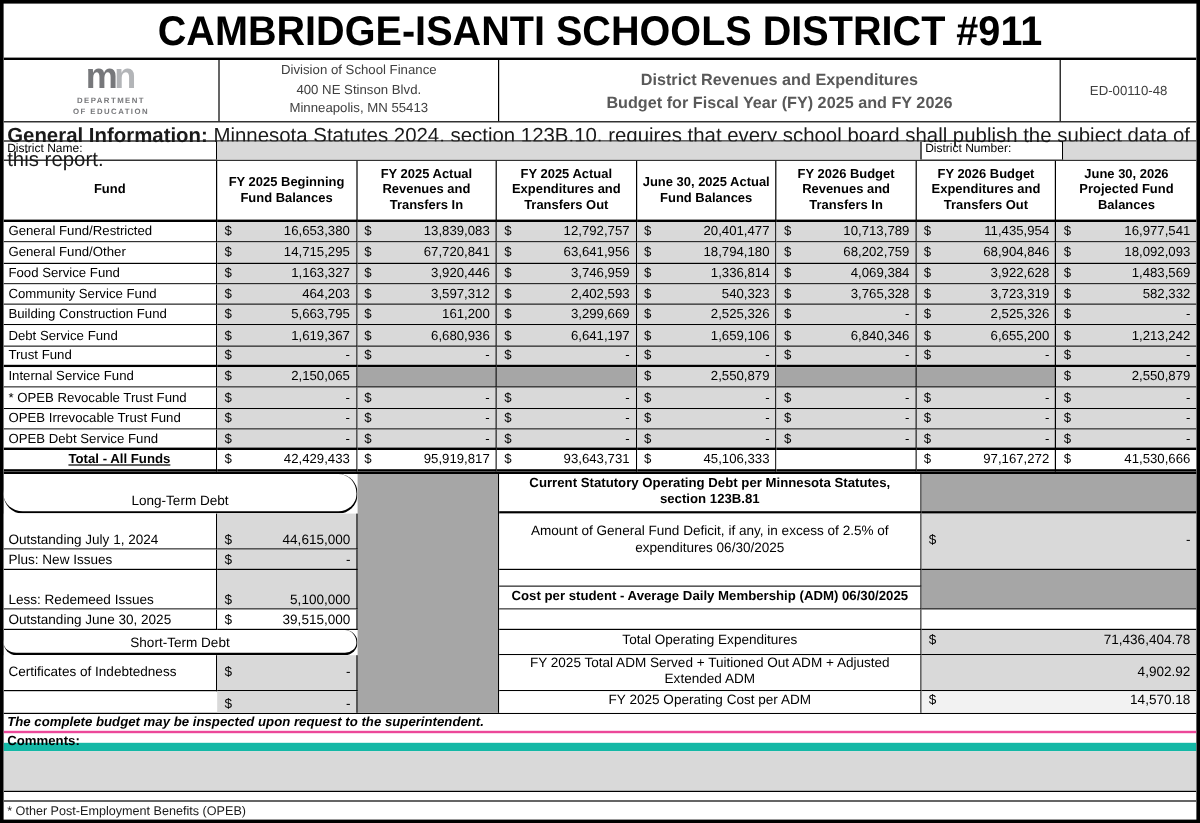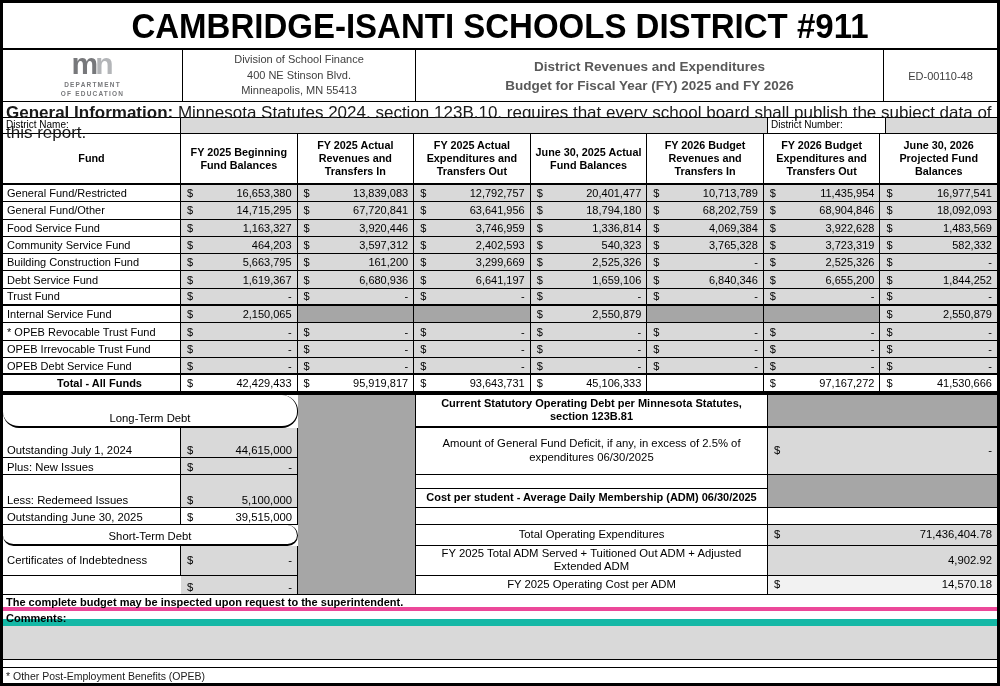--- a/index.html
+++ b/index.html
@@ -29,42 +29,42 @@
   .district-row { height: 16px; display: grid; grid-template-columns: 178px 587px 118px auto; border-bottom: 1px solid #000; }
   .district-row > div { border-right: 1px solid #000; font-size: 10px; padding: 1px 3px; }
   .district-row > div:last-child { border-right: none; }
   .gray { background: #d9d9d9; }
   
   .fund-table { display: grid; grid-template-columns: 178px repeat(7, 1fr); grid-template-rows: 51px repeat(12, 17.3px); border-bottom: 2px solid #000; }
   .ft-head { border-right: 1px solid #000; border-bottom: 2px solid #000; display: flex; align-items: center; justify-content: center; text-align: center; font-size: 10.8px; font-weight: bold; padding: 1px 4px; line-height: 13px; }
   .ft-cell { border-right: 1px solid #000; border-bottom: 1px solid #000; font-size: 11px; display: flex; align-items: center; overflow: hidden; }
   .last-col { border-right: none !important; }
   .ft-label { padding-left: 4px; background: #fff; }
-  .ft-label.center { justify-content: center; font-weight: bold; padding-left: 16px; }
+  .ft-label.center { justify-content: center; font-weight: bold; padding-left: 16px; text-decoration: underline; }
   .ft-val { background: #d9d9d9; justify-content: space-between; padding: 0 5px 0 6px; }
   .ft-val.white { background: #fff; }
   .ft-val.dark { background: #a6a6a6; }
   .ft-val.blank { background: #fff; }
   .bb2 { border-bottom-width: 2px !important; }
   
   .bottom { display: grid; grid-template-columns: 178px 117px 118px 352px auto; grid-template-rows: 33px 30px 17px 14px 19px 17px 21px 30px 18px; border-bottom: 1px solid #000; }
   .bs-cell { border-right: 1px solid #000; border-bottom: 1px solid #000; font-size: 11.3px; overflow: hidden; background: #fff; }
   .bs-label { display: flex; align-items: flex-end; padding: 0 0 1px 4px; }
   .bs-val { display: flex; align-items: flex-end; justify-content: space-between; padding: 0 5px 1px 6px; background: #d9d9d9; }
   .bs-val.white { background: #fff; }
   .bs-header { grid-column: 1 / 3; display: flex; align-items: flex-end; justify-content: center; font-weight: normal; padding-bottom: 2px; border-bottom: 2px solid #000; border-radius: 16px; }
   .band { grid-column: 3; grid-row: 1 / 10; background: #a6a6a6; border-right: 1px solid #000; border-bottom: none; }
   .bs-text { display: flex; align-items: center; justify-content: center; text-align: center; line-height: 13.5px; padding: 0 6px; }
   .bs-text.bold { font-weight: bold; font-size: 11px; }
   .bs-text.bottom { align-items: flex-end; padding-bottom: 2px; }
   .dark-block { background: #a6a6a6; }
   .nearwhite { background: #f2f2f2; }
   .vcenter { align-items: center; }
   
-  .budget-note { height: 16px; border-bottom: 4px solid #ec4899; font-size: 11px; font-weight: bold; padding: 1px 3px; }
+  .budget-note { height: 16px; border-bottom: 2px solid #ec4899; font-size: 11px; font-weight: bold; font-style: italic; padding: 1px 3px; }
   .comments-label { height: 15px; border-bottom: 7px solid #14b8a6; font-size: 11px; font-weight: bold; padding: 1px 3px; }
   .comments-box { height: 34px; background: #d9d9d9; border-bottom: 1px solid #000; }
   .spacer { height: 7px; }
   .opeb-note { height: 18px; border-top: 1px solid #000; font-size: 10.5px; padding: 2px 3px; color: #1a1a1a; }
 </style>
 </head>
 <body>
 
 <div class="page">
 
@@ -275,21 +275,21 @@
       <div class="ft-cell ft-val">
         <span>$</span>
         <span>6,840,346</span>
       </div>
       <div class="ft-cell ft-val">
         <span>$</span>
         <span>6,655,200</span>
       </div>
       <div class="ft-cell ft-val last-col">
         <span>$</span>
-        <span>1,844,252</span>
+        <span>1,213,242</span>
       </div>
       <div class="ft-cell ft-label bb2">Trust Fund</div>
       <div class="ft-cell ft-val bb2">
         <span>$</span>
         <span>-</span>
       </div>
       <div class="ft-cell ft-val bb2">
         <span>$</span>
         <span>-</span>
       </div>

